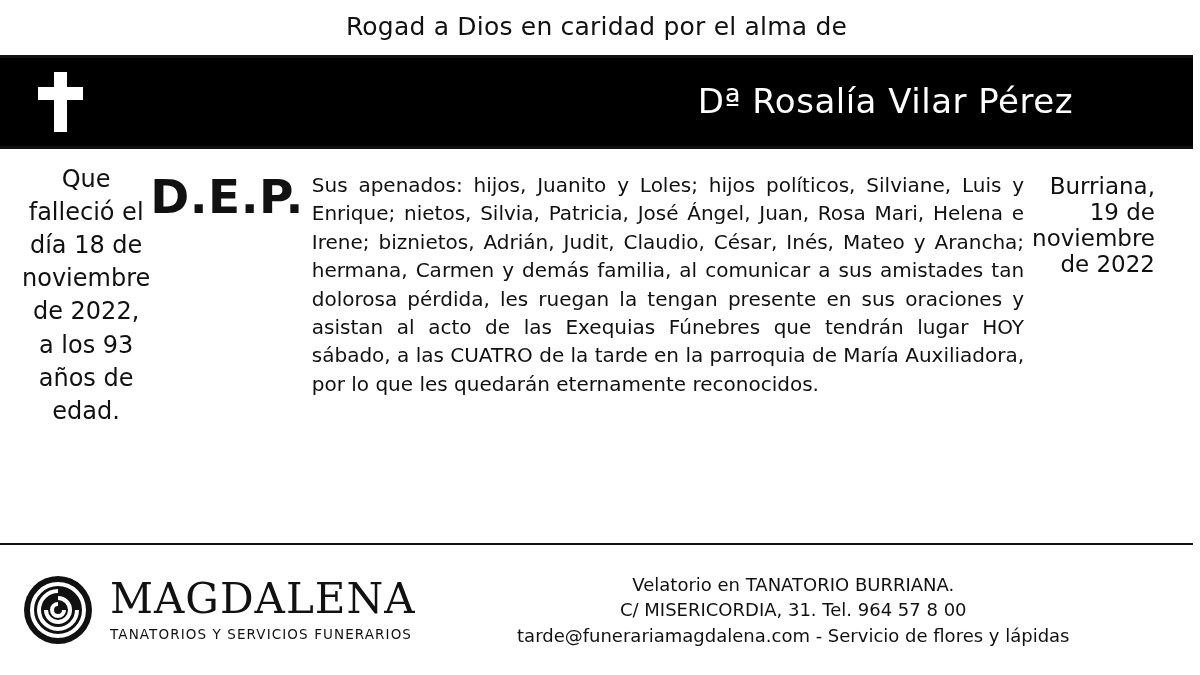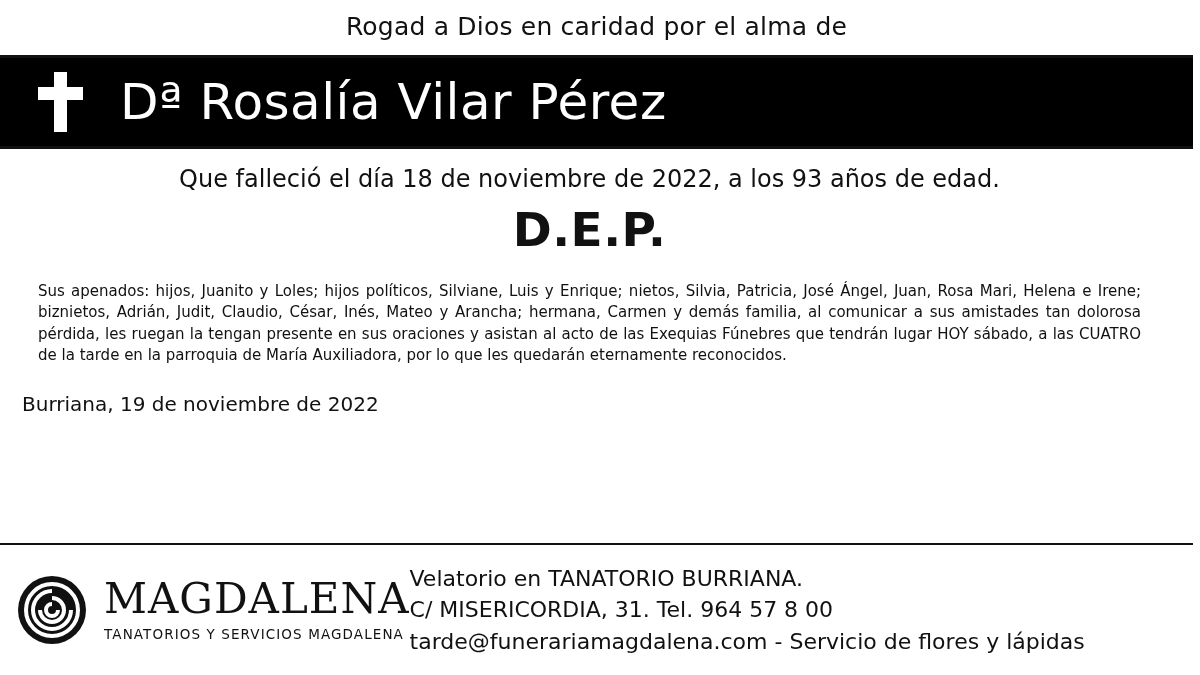--- a/index.html
+++ b/index.html
@@ -54,67 +54,68 @@
   .cross {
     width: 120px;
     display: flex;
     align-items: center;
     justify-content: center;
     flex: 0 0 auto;
   }
   .cross svg { display: block; }
   .name-text {
     flex: 1 1 auto;
-    text-align: left;
-    font-size: 50px;
+    text-align: right;
+    font-size: 34px;
     font-weight: normal;
     letter-spacing: 0.5px;
-    padding-right: 87px;
+    padding-right: 120px;
     line-height: 1.05;
     white-space: nowrap;
   }
   
   .body-block {
     flex: 1 1 auto;
     padding: 14px 36px 6px 22px;
     box-sizing: border-box;
     display: flex;
-    flex-direction: column;
+    flex-direction: row;
   }
   .line-center {
     text-align: center;
     font-size: 24px;
     line-height: 1.38;
   }
   .dep {
     text-align: center;
     font-size: 47px;
     font-weight: bold;
     margin: 6px 0 8px 0;
     letter-spacing: 0.5px;
   }
   .paragraph {
-    font-size: 15px;
+    font-size: 20px;
     line-height: 1.42;
     text-align: justify;
     text-align-last: left;
-    margin: 16px;
+    margin: 8px;
   }
   .place-date {
-    font-size: 20px;
+    text-align: right;
+    font-size: 23px;
     margin-top: 10px;
     padding-right: 2px;
   }
   
   .footer {
     flex: 0 0 auto;
     height: 130px;
     display: flex;
     align-items: center;
-    padding: 0 16px;
+    padding: 0 22px;
     box-sizing: border-box;
   }
   .brand {
     display: flex;
     align-items: center;
     flex: 0 0 auto;
   }
   .brand-logo {
     width: 72px;
     height: 72px;
@@ -133,22 +134,22 @@
     font-family: "DejaVu Serif", serif;
   }
   .brand-sub {
     font-size: 13.5px;
     letter-spacing: 1.1px;
     margin-top: 6px;
     font-family: "DejaVu Sans", sans-serif;
   }
   .contact {
     flex: 1 1 auto;
-    text-align: left;
-    font-size: 22px;
+    text-align: center;
+    font-size: 18px;
     line-height: 1.42;
   }
   .contact div { white-space: nowrap; }
 </style>
 </head>
 <body>
 
 <div class="page">
 
   <div class="invocation">Rogad a Dios en caridad por el alma de</div>
@@ -182,21 +183,21 @@
         <svg width="72" height="72" viewBox="0 0 72 72" aria-hidden="true">
           <circle cx="36" cy="36" r="34" fill="#111111"></circle>
           <path d="M36 10 A26 26 0 1 1 10 36 A26 26 0 0 1 36 10" fill="none" stroke="#ffffff" stroke-width="4"></path>
           <path d="M36 17 A19 19 0 1 0 55 36" fill="none" stroke="#ffffff" stroke-width="4"></path>
           <path d="M36 24 A12 12 0 1 1 24 36" fill="none" stroke="#ffffff" stroke-width="4"></path>
           <path d="M36 30 A6 6 0 1 0 42 36" fill="none" stroke="#ffffff" stroke-width="4"></path>
         </svg>
       </div>
       <div class="brand-text">
         <div class="brand-name">MAGDALENA</div>
-        <div class="brand-sub">TANATORIOS Y SERVICIOS MAGDALENA</div>
+        <div class="brand-sub">TANATORIOS Y SERVICIOS FUNERARIOS</div>
       </div>
     </div>
     <div class="contact">
       <div>Velatorio en TANATORIO BURRIANA.</div>
       <div>C/ MISERICORDIA, 31. Tel. 964 57 8 00</div>
       <div>tarde@funerariamagdalena.com - Servicio de flores y lápidas</div>
     </div>
   </div>
 
 </div>

